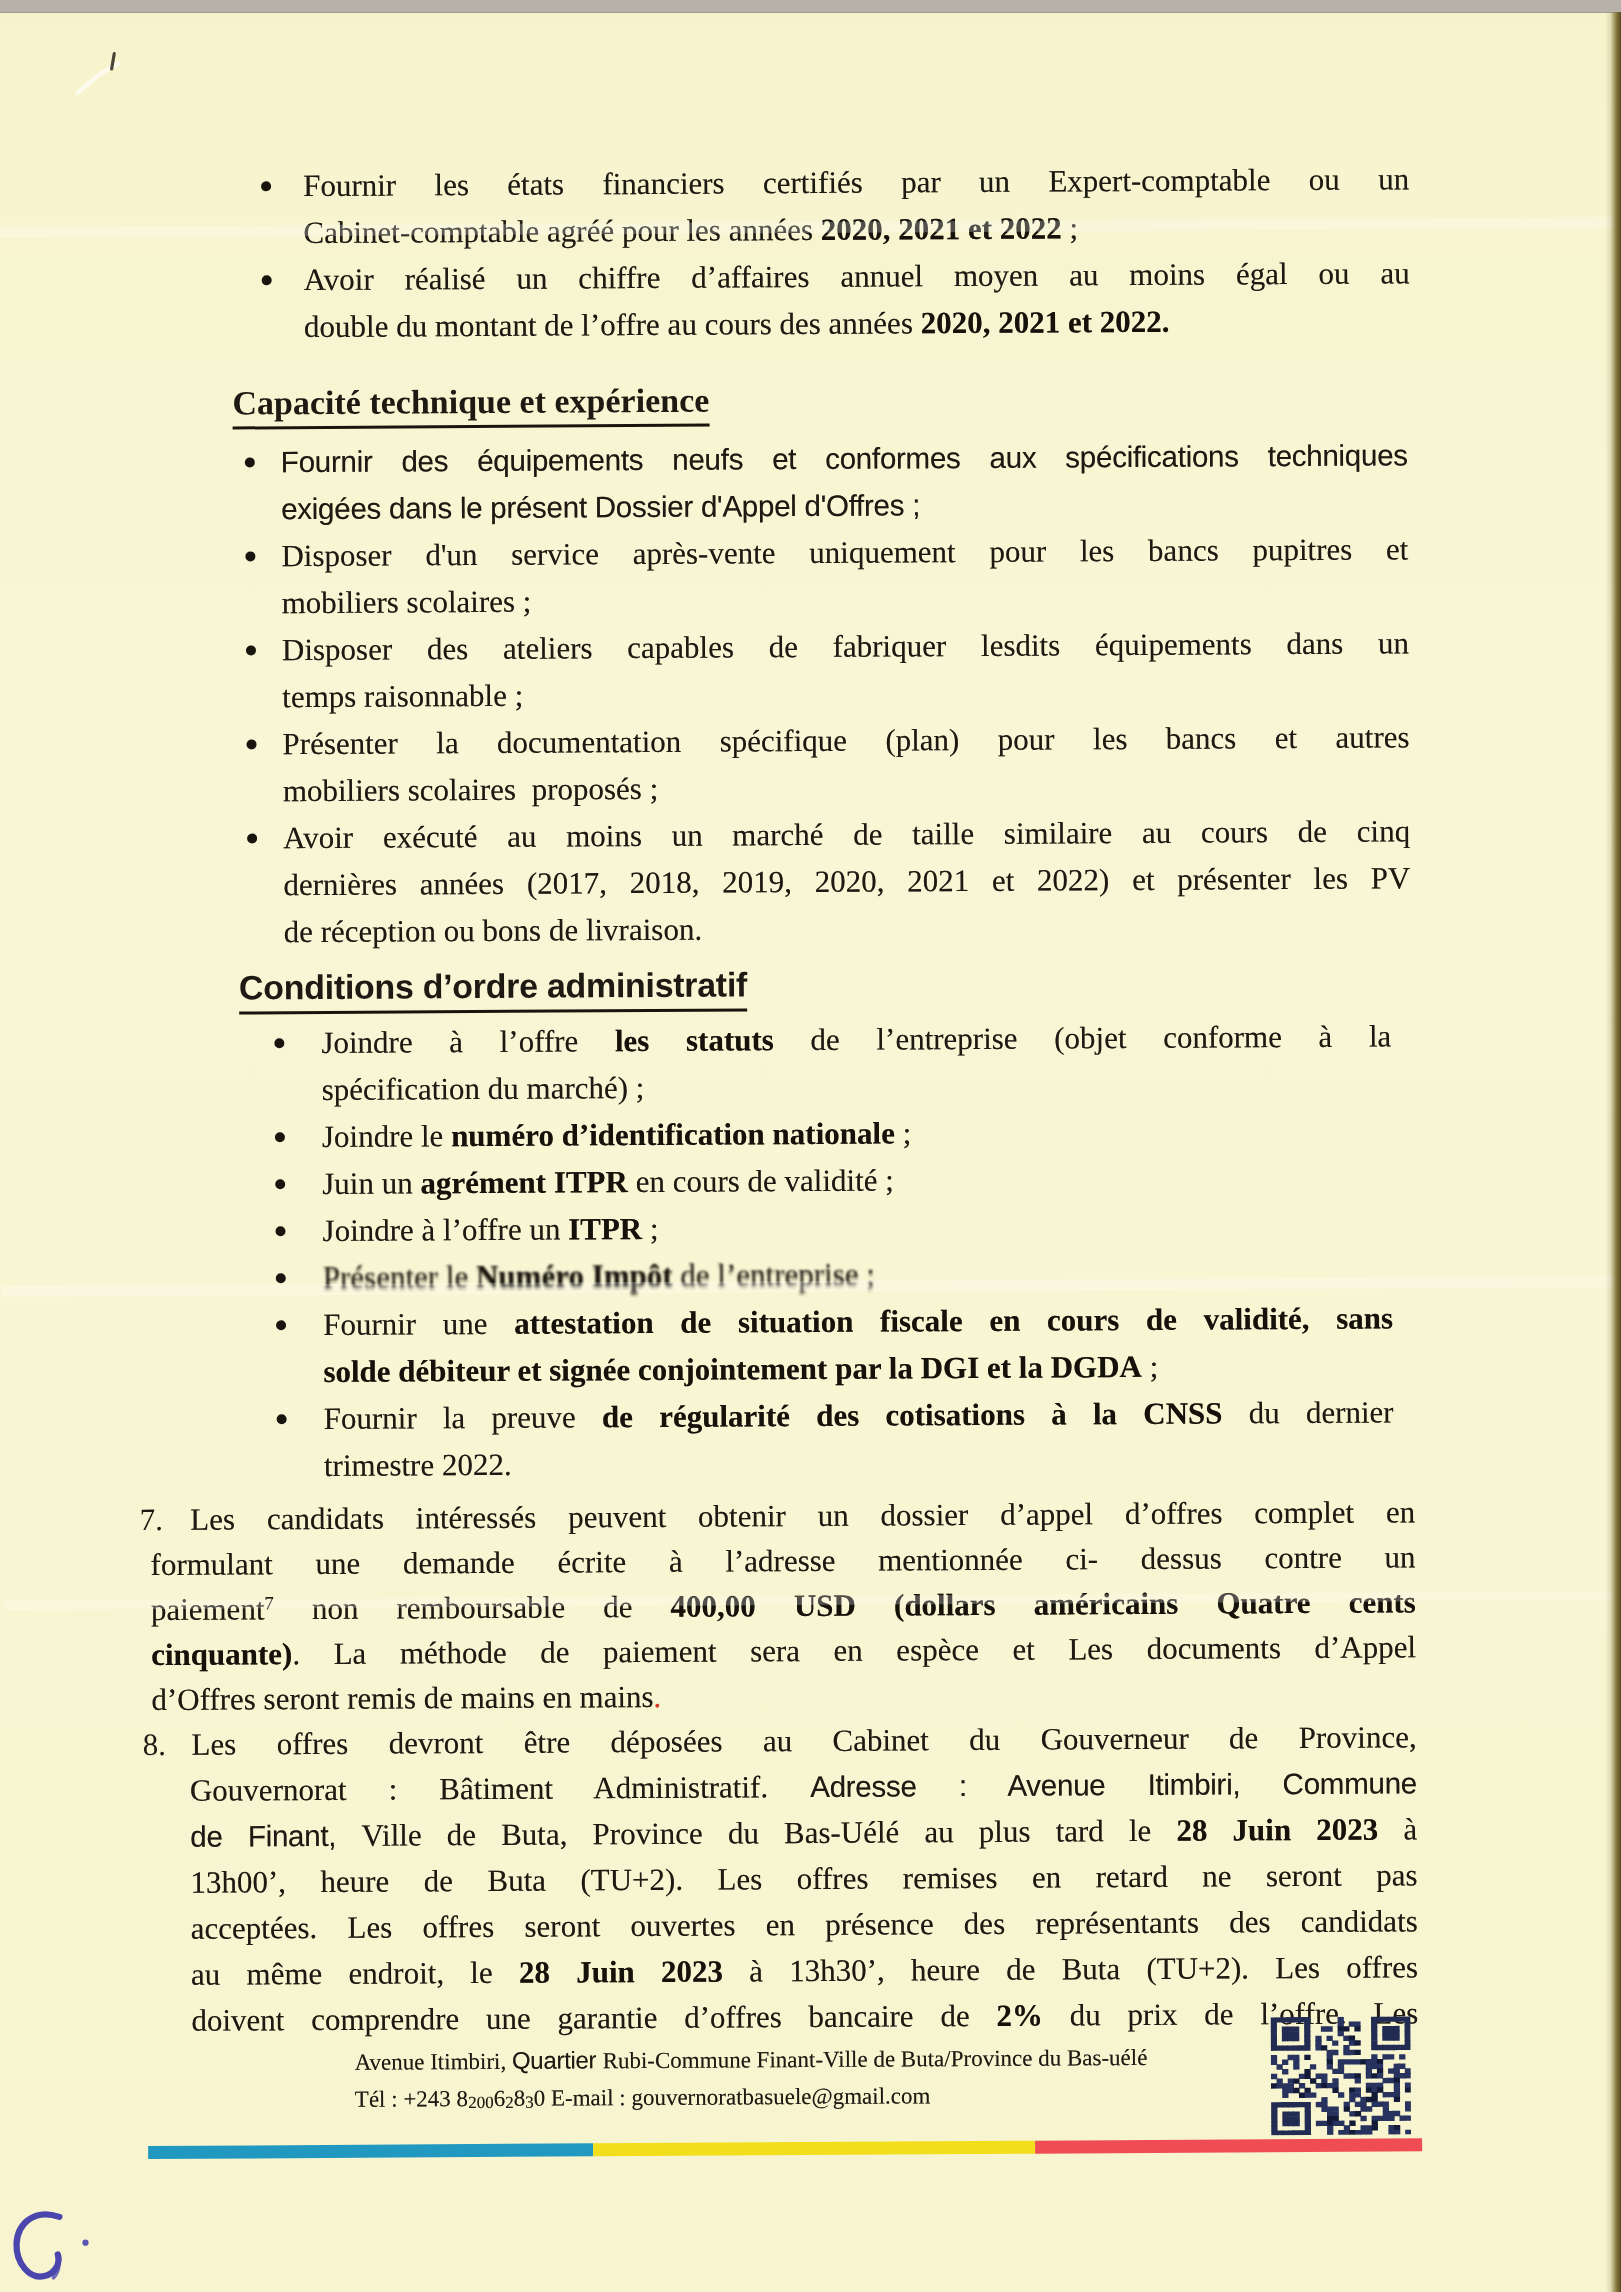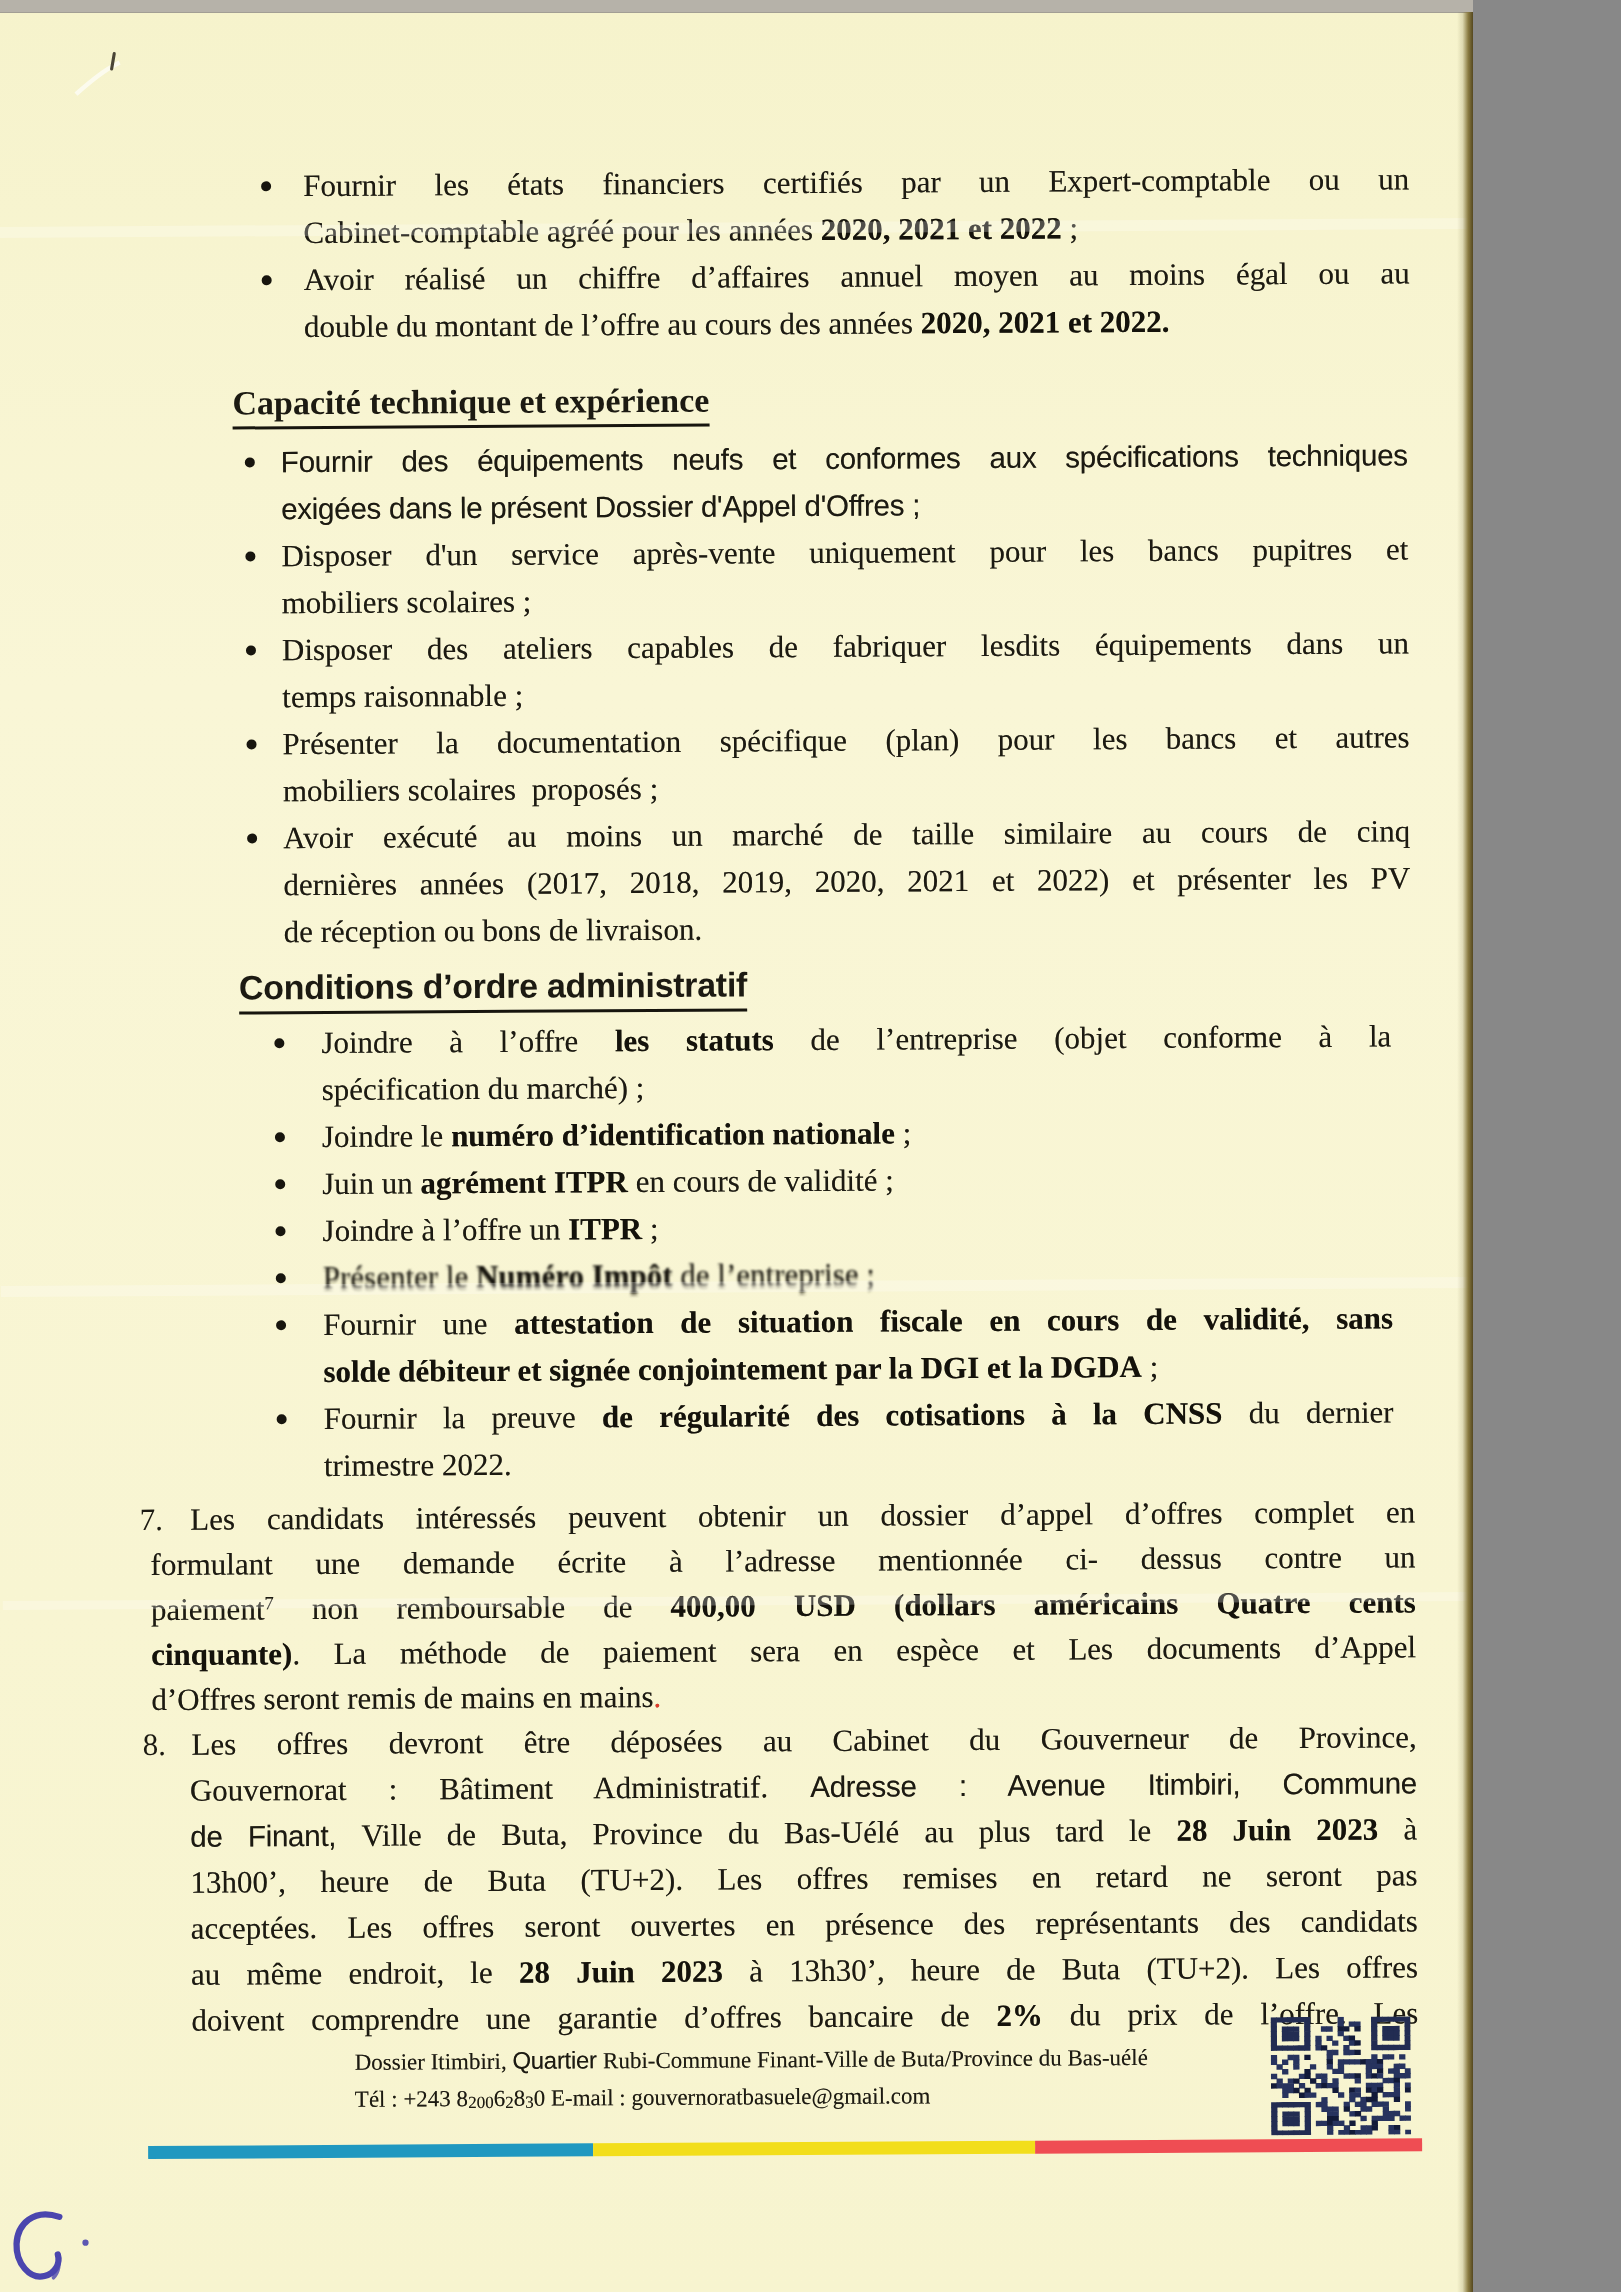--- a/index.html
+++ b/index.html
@@ -1,16 +1,16 @@
 <!DOCTYPE html>
 <html style="font-size:14.3px"><head>
 <meta charset="utf-8">
 <style>
   html,body{margin:0;padding:0;background:#888;}
-  .screen{position:relative;width:1473px;height:2293px;overflow:hidden;
+  .screen{position:relative;width:1621px;height:2293px;overflow:hidden;
           background:linear-gradient(180deg,#f6f3cc 0%,#f9f6d6 30%,#f8f5d2 70%,#f7f4cf 100%);
           font-family:"Liberation Serif", serif;color:#1c1a12;}
   .scanner-band{position:absolute;top:0;left:0;width:100%;height:11.6px;background:#b6b2a9;border-bottom:0.9px solid #a29e94;}
   .edge-right{position:absolute;top:11.6px;right:0;bottom:0;width:16px;
           background:linear-gradient(90deg,rgba(110,98,50,0) 0%,rgba(110,98,50,.18) 35%,#8a7b42 70%,#55481f 100%);}
   .content{position:absolute;top:0;left:0;width:1621px;height:2293px;transform:rotate(-0.35deg);transform-origin:50% 50%;}
   #blocks{padding-top:159px;}
   .ln{position:relative;text-align:left;overflow:hidden;text-shadow:0 0 0.6px rgba(35,30,18,.55);}
   .ln.j{text-align:justify;text-align-last:justify;}
   .b{font-weight:bold;color:#14120b;}
@@ -153,21 +153,21 @@
           <div class="ln j"><span>Les offres devront être déposées au Cabinet du Gouverneur de Province,</span></div>
           <div class="ln j"><span>Gouvernorat : Bâtiment Administratif. </span><span class="sf">Adresse : Avenue Itimbiri, Commune</span></div>
           <div class="ln j"><span class="sf">de Finant, </span><span>Ville de Buta, Province du Bas-Uélé au plus tard le </span><span class="b">28 Juin 2023</span><span> à</span></div>
           <div class="ln j"><span>13h00’, heure de Buta (TU+2). Les offres remises en retard ne seront pas</span></div>
           <div class="ln j"><span>acceptées. Les offres seront ouvertes en présence des représentants des candidats</span></div>
           <div class="ln j"><span>au même endroit, le </span><span class="b">28 Juin 2023</span><span> à 13h30’, heure de Buta (TU+2). Les offres</span></div>
           <div class="ln j"><span>doivent comprendre une garantie d’offres bancaire de </span><span class="b">2%</span><span> du prix de l’offre. Les</span></div>
         </div>
       </div>
     <div class="footer" id="footer">
-        <div class="ln"><span>Dossier Itimbiri, </span><span class="sf">Quartier </span><span>Rubi-Commune Finant-Ville de Buta/Province du Bas-uélé</span></div>
+        <div class="ln"><span>Avenue Itimbiri, </span><span class="sf">Quartier </span><span>Rubi-Commune Finant-Ville de Buta/Province du Bas-uélé</span></div>
         <div class="ln"><span>Tél : +243 8</span><span class="os">200</span><span>6</span><span class="os">2</span><span>8</span><span class="os">3</span><span>0 E-mail : gouvernoratbasuele@gmail.com</span></div>
       </div>
     <div class="flagline" id="flagline">
         <span style="width: 445px; background: rgb(32, 152, 192);"></span>
         <span style="width: 442px; background: rgb(242, 222, 27);"></span>
         <span style="width: 387px; background: rgb(239, 77, 83);"></span>
       </div>
     <svg id="qr" width="140" height="118" viewBox="0 0 156 132">
         <rect x="74.88" y="0.00" width="7" height="6" fill="#27335e"></rect>
         <rect x="74.88" y="5.28" width="7" height="6" fill="#27335e"></rect>

